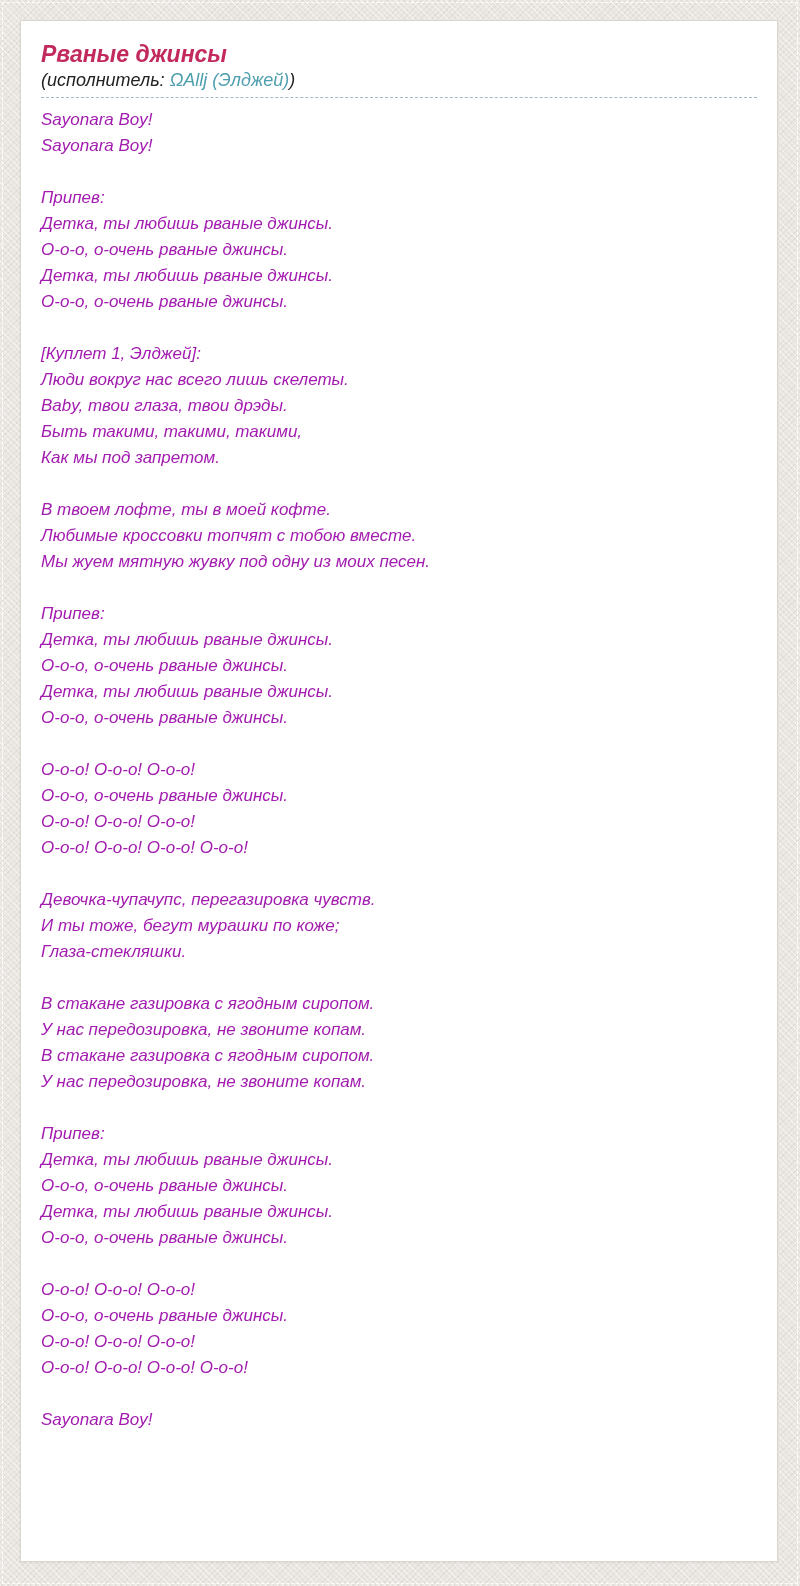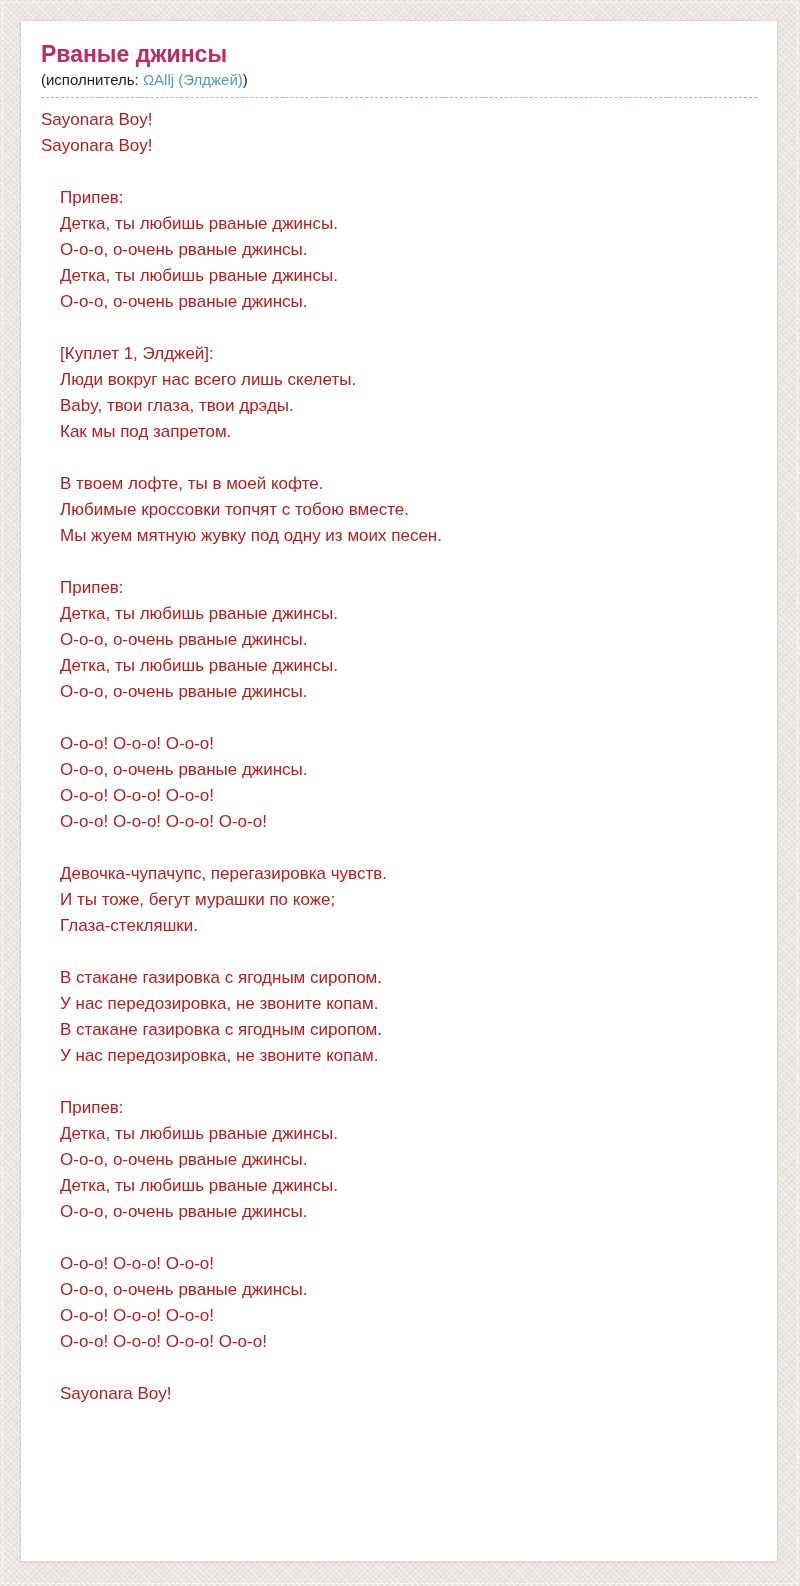--- a/index.html
+++ b/index.html
@@ -24,50 +24,51 @@
   .card {
     position: absolute;
     left: 20px;
     top: 20px;
     width: 758px;
     height: 1542px;
     background: var(--card-bg, #ffffff);
     border: 1px solid #d9d4ce;
     box-shadow: 0 1px 2px rgba(0,0,0,0.05);
     padding: 20px 20px 0 20px;
+    font-style: italic;
   }
   .song-header {
     padding-bottom: 7px;
     border-bottom: 1px dashed var(--separator-color, #a3b7c7);
   }
   h1.song-title {
     margin: 0;
     font-size: 23px;
     line-height: 26px;
     font-weight: bold;
     color: var(--title-color, #c22a5c);
   }
   .artist-line {
     margin-top: 3px;
-    font-size: 15px;
+    font-size: 18px;
     line-height: 20px;
     color: #222222;
   }
   .artist-line a {
     color: var(--link-color, #4e9fae);
     text-decoration: none;
     cursor: pointer;
   }
   .lyrics {
     margin-top: 9px;
     font-size: 17px;
     line-height: 26px;
-    color: #b91c1c;
+    color: #a21caf;
   }
-  .stanza + .stanza { margin-top: 26px; margin-left: 19px; }
+  .stanza + .stanza { margin-top: 26px; }
   .line { white-space: pre; }
 </style>
 </head>
 <body>
 
 <div class="stitch-border"></div>
 
 <div class="card">
   <div class="song-header">
     <h1 class="song-title">Рваные джинсы</h1>
@@ -82,20 +83,21 @@
         <div class="line">Припев:</div>
         <div class="line">Детка, ты любишь рваные джинсы.</div>
         <div class="line">О-о-о, о-очень рваные джинсы.</div>
         <div class="line">Детка, ты любишь рваные джинсы.</div>
         <div class="line">О-о-о, о-очень рваные джинсы.</div>
       </div>
       <div class="stanza">
         <div class="line">[Куплет 1, Элджей]:</div>
         <div class="line">Люди вокруг нас всего лишь скелеты.</div>
         <div class="line">Baby, твои глаза, твои дрэды.</div>
+        <div class="line">Быть такими, такими, такими,</div>
         <div class="line">Как мы под запретом.</div>
       </div>
       <div class="stanza">
         <div class="line">В твоем лофте, ты в моей кофте.</div>
         <div class="line">Любимые кроссовки топчят с тобою вместе.</div>
         <div class="line">Мы жуем мятную жувку под одну из моих песен.</div>
       </div>
       <div class="stanza">
         <div class="line">Припев:</div>
         <div class="line">Детка, ты любишь рваные джинсы.</div>

